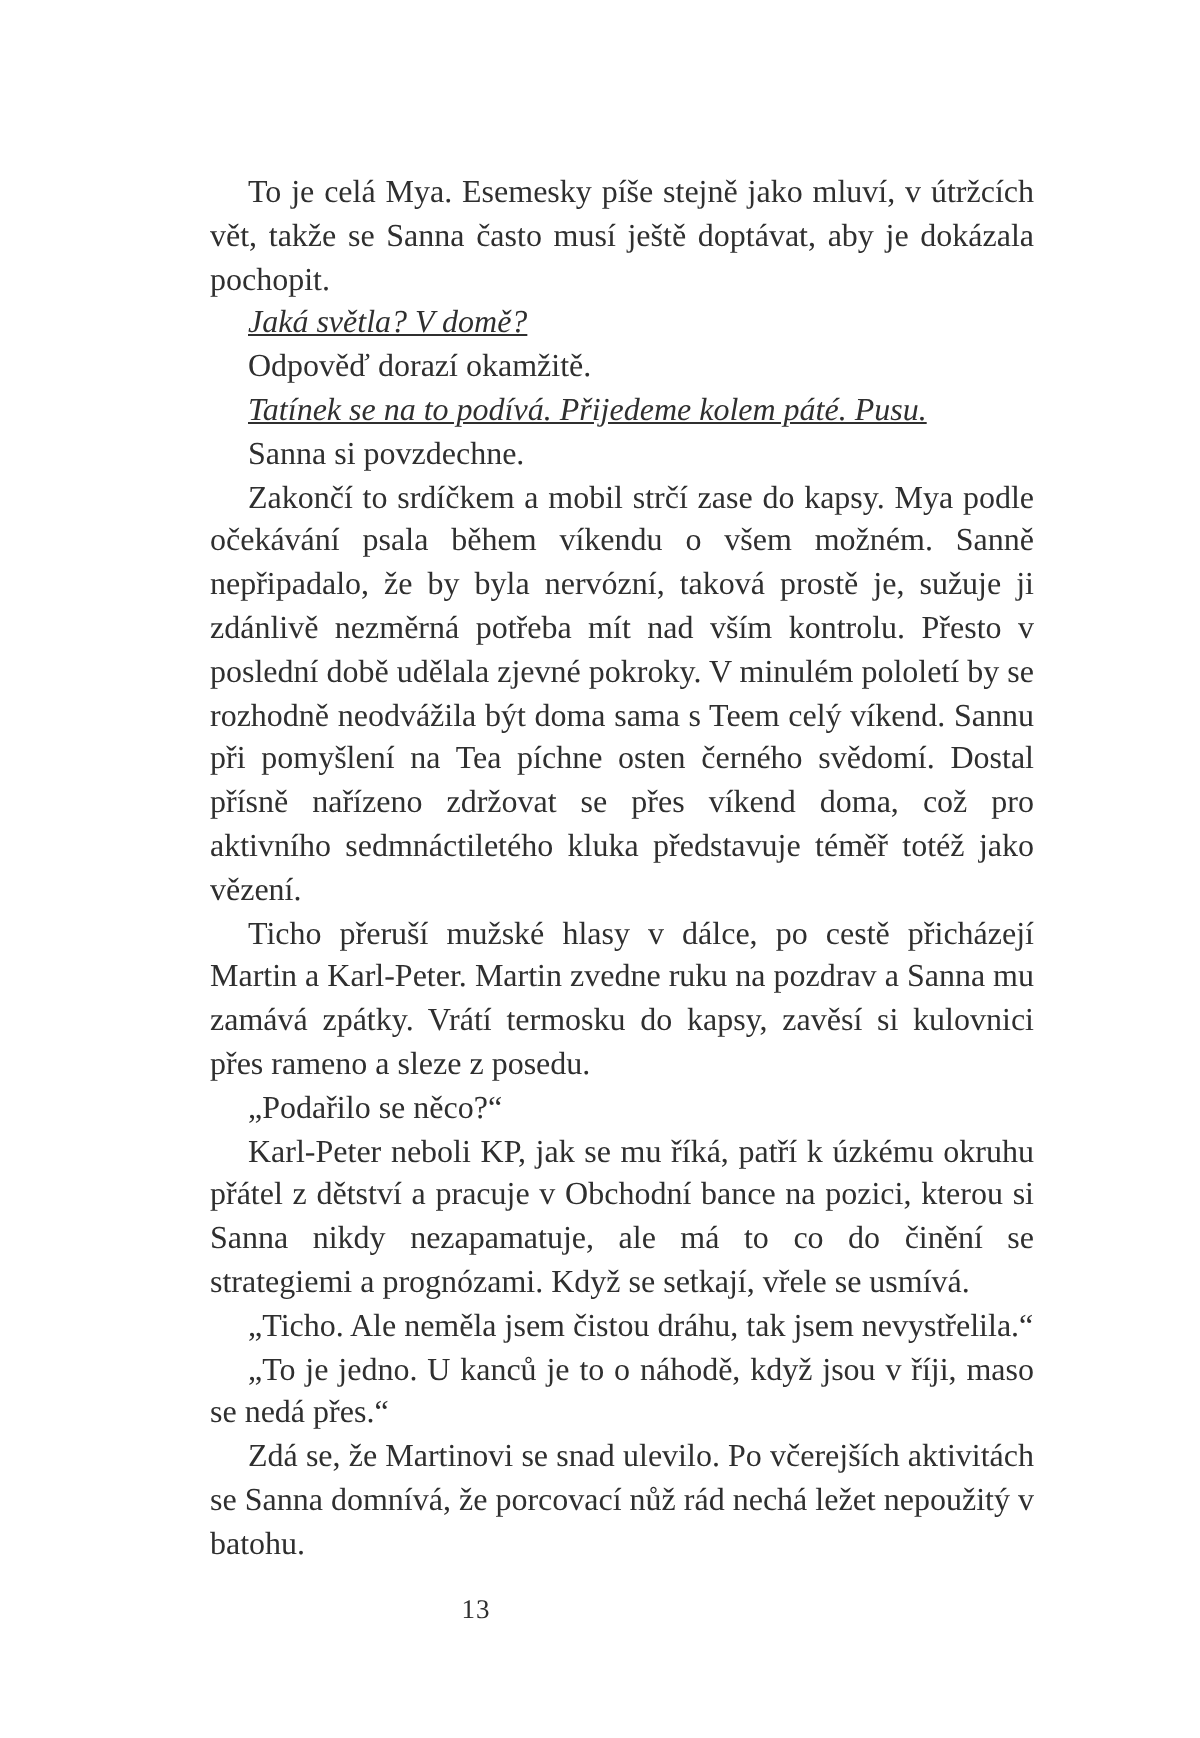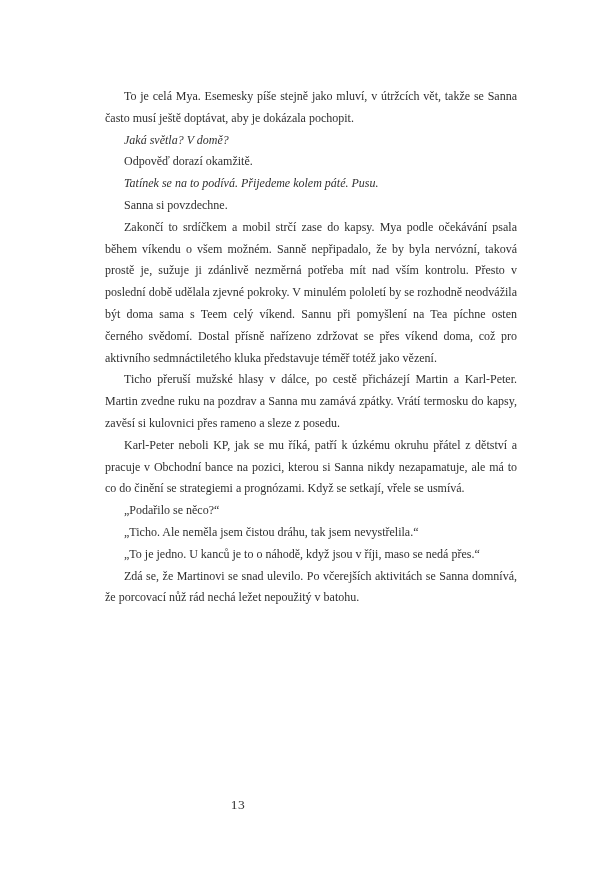--- a/index.html
+++ b/index.html
@@ -13,33 +13,34 @@
       width: 600px;
       height: 869px;
       background: #ffffff;
       overflow: hidden;
     }
     .page-text {
       position: absolute;
       left: 105px;
       top: 86px;
       width: 412px;
-      font-size: 12px;
+      font-size: 16px;
       line-height: 21.8px;
       color: #2f2f2f;
       text-align: justify;
       hyphens: auto;
       -webkit-hyphens: auto;
     }
     .page-text p {
       margin: 0;
       text-indent: 19px;
     }
     .page-text p[data-style="italic"] {
       font-style: italic;
+      text-decoration: underline;
     }
     .page-number {
       position: absolute;
       top: 797px;
       left: 0;
       width: 476px;
       text-align: center;
       font-size: 13.5px;
       color: #2f2f2f;
       letter-spacing: 0.5px;
@@ -50,20 +51,20 @@
 
 <div class="book-page">
   <div class="page-text">
     <p data-style="normal">To je celá Mya. Esemesky píše stejně jako mluví, v útržcích vět, takže se Sanna často musí ještě doptávat, aby je dokázala pochopit.</p>
     <p data-style="italic">Jaká světla? V domě?</p>
     <p data-style="normal">Odpověď dorazí okamžitě.</p>
     <p data-style="italic">Tatínek se na to podívá. Přijedeme kolem páté. Pusu.</p>
     <p data-style="normal">Sanna si povzdechne.</p>
     <p data-style="normal">Zakončí to srdíčkem a mobil strčí zase do kapsy. Mya podle očekávání psala během víkendu o všem možném. Sanně nepřipadalo, že by byla nervózní, taková prostě je, sužuje ji zdánlivě nezměrná potřeba mít nad vším kontrolu. Přesto v poslední době udělala zjevné pokroky. V minulém pololetí by se rozhodně neodvážila být doma sama s Teem celý víkend. Sannu při pomyšlení na Tea píchne osten černého svědomí. Dostal přísně nařízeno zdržovat se přes víkend doma, což pro aktivního sedmnáctiletého kluka představuje téměř totéž jako vězení.</p>
     <p data-style="normal">Ticho přeruší mužské hlasy v dálce, po cestě přicházejí Martin a Karl-Peter. Martin zvedne ruku na pozdrav a Sanna mu zamává zpátky. Vrátí termosku do kapsy, zavěsí si kulovnici přes rameno a sleze z posedu.</p>
+    <p data-style="normal">„Podařilo se něco?“</p>
     <p data-style="normal">Karl-Peter neboli KP, jak se mu říká, patří k úzkému okruhu přátel z dětství a pracuje v Obchodní bance na pozici, kterou si Sanna nikdy nezapamatuje, ale má to co do činění se strategiemi a prognózami. Když se setkají, vřele se usmívá.</p>
-    <p data-style="normal">„Podařilo se něco?“</p>
     <p data-style="normal">„Ticho. Ale neměla jsem čistou dráhu, tak jsem nevystřelila.“</p>
     <p data-style="normal">„To je jedno. U kanců je to o náhodě, když jsou v říji, maso se nedá přes.“</p>
     <p data-style="normal">Zdá se, že Martinovi se snad ulevilo. Po včerejších aktivitách se Sanna domnívá, že porcovací nůž rád nechá ležet nepoužitý v batohu.</p>
   </div>
   <div class="page-number">13</div>
 </div>
 
 </body></html>

